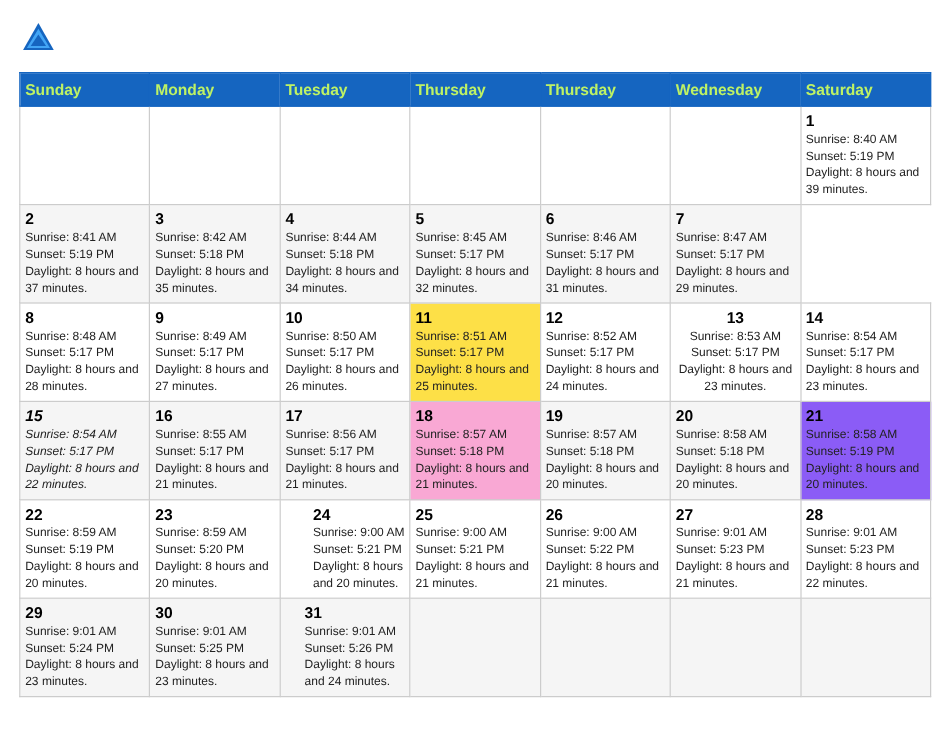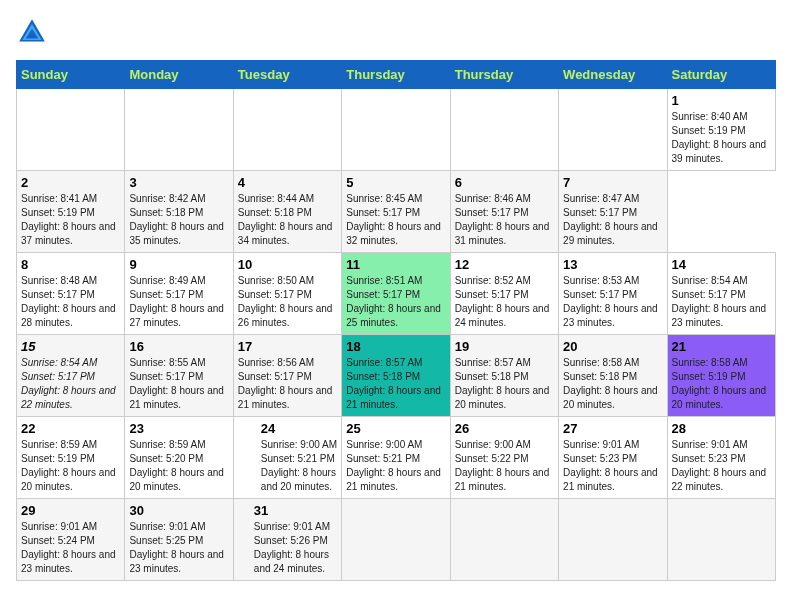--- a/index.html
+++ b/index.html
@@ -136,30 +136,30 @@
         <td style="background-color: rgb(245, 245, 245);"><span class="day-num">3</span><span class="cell-text">Sunrise: 8:42 AM<br>Sunset: 5:18 PM<br>Daylight: 8 hours and 35 minutes.</span></td>
         <td style="background-color: rgb(245, 245, 245);"><span class="day-num">4</span><span class="cell-text">Sunrise: 8:44 AM<br>Sunset: 5:18 PM<br>Daylight: 8 hours and 34 minutes.</span></td>
         <td style="background-color: rgb(245, 245, 245);"><span class="day-num">5</span><span class="cell-text">Sunrise: 8:45 AM<br>Sunset: 5:17 PM<br>Daylight: 8 hours and 32 minutes.</span></td>
         <td style="background-color: rgb(245, 245, 245);"><span class="day-num">6</span><span class="cell-text">Sunrise: 8:46 AM<br>Sunset: 5:17 PM<br>Daylight: 8 hours and 31 minutes.</span></td>
         <td style="background-color: rgb(245, 245, 245);"><span class="day-num">7</span><span class="cell-text">Sunrise: 8:47 AM<br>Sunset: 5:17 PM<br>Daylight: 8 hours and 29 minutes.</span></td>
       </tr>
       <tr>
         <td style="background-color: rgb(255, 255, 255);"><span class="day-num">8</span><span class="cell-text">Sunrise: 8:48 AM<br>Sunset: 5:17 PM<br>Daylight: 8 hours and 28 minutes.</span></td>
         <td style="background-color: rgb(255, 255, 255);"><span class="day-num">9</span><span class="cell-text">Sunrise: 8:49 AM<br>Sunset: 5:17 PM<br>Daylight: 8 hours and 27 minutes.</span></td>
         <td style="background-color: rgb(255, 255, 255);"><span class="day-num">10</span><span class="cell-text">Sunrise: 8:50 AM<br>Sunset: 5:17 PM<br>Daylight: 8 hours and 26 minutes.</span></td>
-        <td style="background-color: #86efac;"><span class="day-num">11</span><span class="cell-text">Sunrise: 8:51 AM<br>Sunset: 5:17 PM<br>Daylight: 8 hours and 25 minutes.</span></td>
+        <td style="background-color: #fde047;"><span class="day-num">11</span><span class="cell-text">Sunrise: 8:51 AM<br>Sunset: 5:17 PM<br>Daylight: 8 hours and 25 minutes.</span></td>
         <td style="background-color: rgb(255, 255, 255);"><span class="day-num">12</span><span class="cell-text">Sunrise: 8:52 AM<br>Sunset: 5:17 PM<br>Daylight: 8 hours and 24 minutes.</span></td>
-        <td style="background-color: rgb(255, 255, 255);"><span class="day-num">13</span><span class="cell-text">Sunrise: 8:53 AM<br>Sunset: 5:17 PM<br>Daylight: 8 hours and 23 minutes.</span></td>
+        <td style="background-color: rgb(255, 255, 255); text-align: center;"><span class="day-num">13</span><span class="cell-text">Sunrise: 8:53 AM<br>Sunset: 5:17 PM<br>Daylight: 8 hours and 23 minutes.</span></td>
         <td style="background-color: rgb(255, 255, 255);"><span class="day-num">14</span><span class="cell-text">Sunrise: 8:54 AM<br>Sunset: 5:17 PM<br>Daylight: 8 hours and 23 minutes.</span></td>
       </tr>
       <tr>
         <td style="background-color: rgb(245, 245, 245); font-style: italic;"><span class="day-num">15</span><span class="cell-text">Sunrise: 8:54 AM<br>Sunset: 5:17 PM<br>Daylight: 8 hours and 22 minutes.</span></td>
         <td style="background-color: rgb(245, 245, 245);"><span class="day-num">16</span><span class="cell-text">Sunrise: 8:55 AM<br>Sunset: 5:17 PM<br>Daylight: 8 hours and 21 minutes.</span></td>
         <td style="background-color: rgb(245, 245, 245);"><span class="day-num">17</span><span class="cell-text">Sunrise: 8:56 AM<br>Sunset: 5:17 PM<br>Daylight: 8 hours and 21 minutes.</span></td>
-        <td style="background-color: #14b8a6;"><span class="day-num">18</span><span class="cell-text">Sunrise: 8:57 AM<br>Sunset: 5:18 PM<br>Daylight: 8 hours and 21 minutes.</span></td>
+        <td style="background-color: #f9a8d4;"><span class="day-num">18</span><span class="cell-text">Sunrise: 8:57 AM<br>Sunset: 5:18 PM<br>Daylight: 8 hours and 21 minutes.</span></td>
         <td style="background-color: rgb(245, 245, 245);"><span class="day-num">19</span><span class="cell-text">Sunrise: 8:57 AM<br>Sunset: 5:18 PM<br>Daylight: 8 hours and 20 minutes.</span></td>
         <td style="background-color: rgb(245, 245, 245);"><span class="day-num">20</span><span class="cell-text">Sunrise: 8:58 AM<br>Sunset: 5:18 PM<br>Daylight: 8 hours and 20 minutes.</span></td>
         <td style="background-color: #8b5cf6;"><span class="day-num">21</span><span class="cell-text">Sunrise: 8:58 AM<br>Sunset: 5:19 PM<br>Daylight: 8 hours and 20 minutes.</span></td>
       </tr>
       <tr>
         <td style="background-color: rgb(255, 255, 255);"><span class="day-num">22</span><span class="cell-text">Sunrise: 8:59 AM<br>Sunset: 5:19 PM<br>Daylight: 8 hours and 20 minutes.</span></td>
         <td style="background-color: rgb(255, 255, 255); margin-left: 36px;"><span class="day-num">23</span><span class="cell-text">Sunrise: 8:59 AM<br>Sunset: 5:20 PM<br>Daylight: 8 hours and 20 minutes.</span></td>
         <td style="background-color: rgb(255, 255, 255); padding-left: 27px;"><span class="day-num">24</span><span class="cell-text">Sunrise: 9:00 AM<br>Sunset: 5:21 PM<br>Daylight: 8 hours and 20 minutes.</span></td>
         <td style="background-color: rgb(255, 255, 255); margin-top: 40px;"><span class="day-num">25</span><span class="cell-text">Sunrise: 9:00 AM<br>Sunset: 5:21 PM<br>Daylight: 8 hours and 21 minutes.</span></td>
         <td style="background-color: rgb(255, 255, 255);"><span class="day-num">26</span><span class="cell-text">Sunrise: 9:00 AM<br>Sunset: 5:22 PM<br>Daylight: 8 hours and 21 minutes.</span></td>

